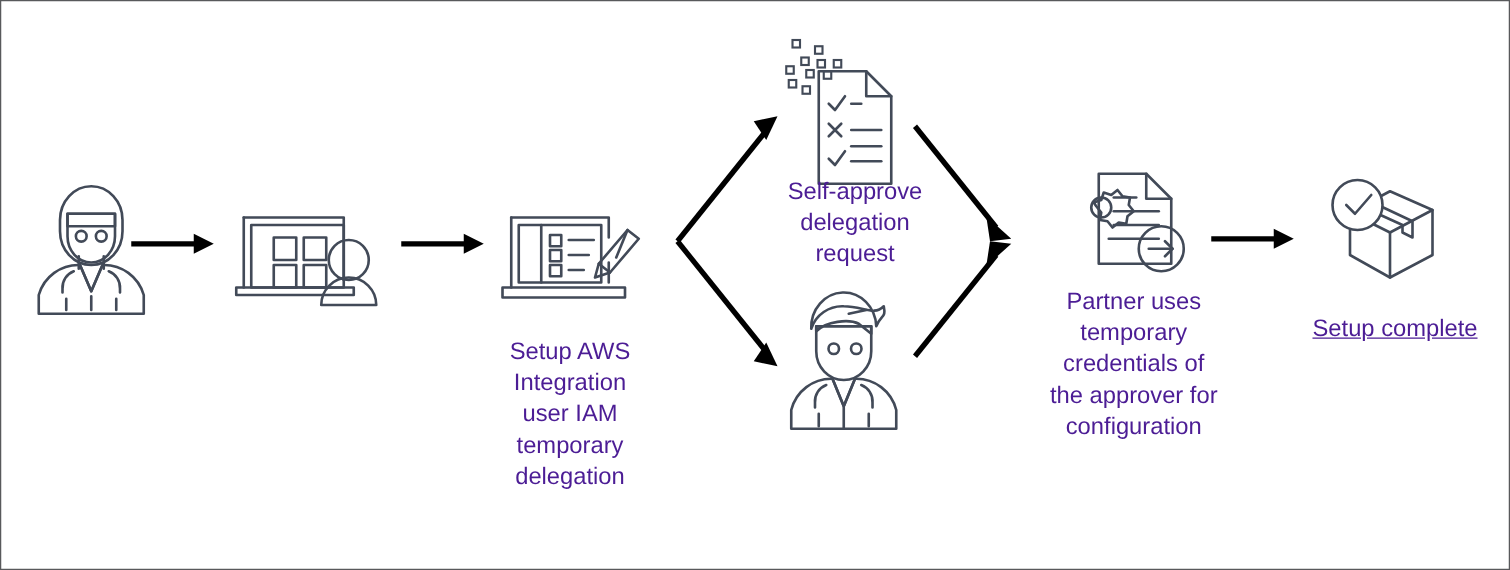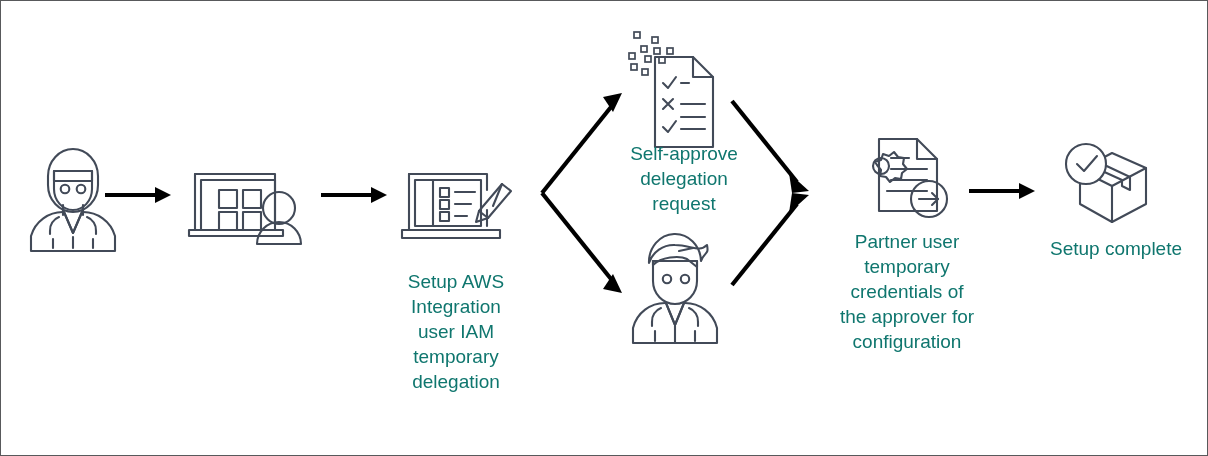--- a/index.html
+++ b/index.html
@@ -23,21 +23,21 @@
   #flow-svg {
     position: absolute;
     left: 0;
     top: 0;
     width: 1208px;
     height: 456px;
   }
   .node-label {
     position: absolute;
     text-align: center;
-    color: #0f766e;
+    color: #4c1d95;
     font-family: "Liberation Sans", sans-serif;
     font-size: 19px;
     line-height: 25px;
     white-space: pre-line;
   }
   .icon-line {
     fill: none;
     stroke: #424a58;
     stroke-width: 2.1;
     stroke-linecap: round;
@@ -252,21 +252,21 @@
 Integration
 user IAM
 temporary
 delegation</div>
 
   <div class="node-label" style="left:608px; top:140px; width:150px;">Self-approve
 delegation
 request</div>
 
 
-  <div class="node-label" style="left:820px; top:228px; width:172px;">Partner user
+  <div class="node-label" style="left:820px; top:228px; width:172px;">Partner uses
 temporary
 credentials of
 the approver for
 configuration</div>
 
-  <div class="node-label" style="left:1040px; top:235px; width:150px;">Setup complete</div>
+  <div class="node-label" style="left:1040px; top:250px; width:150px;text-decoration:underline;">Setup complete</div>
 
 </div>
 
 </body></html>

